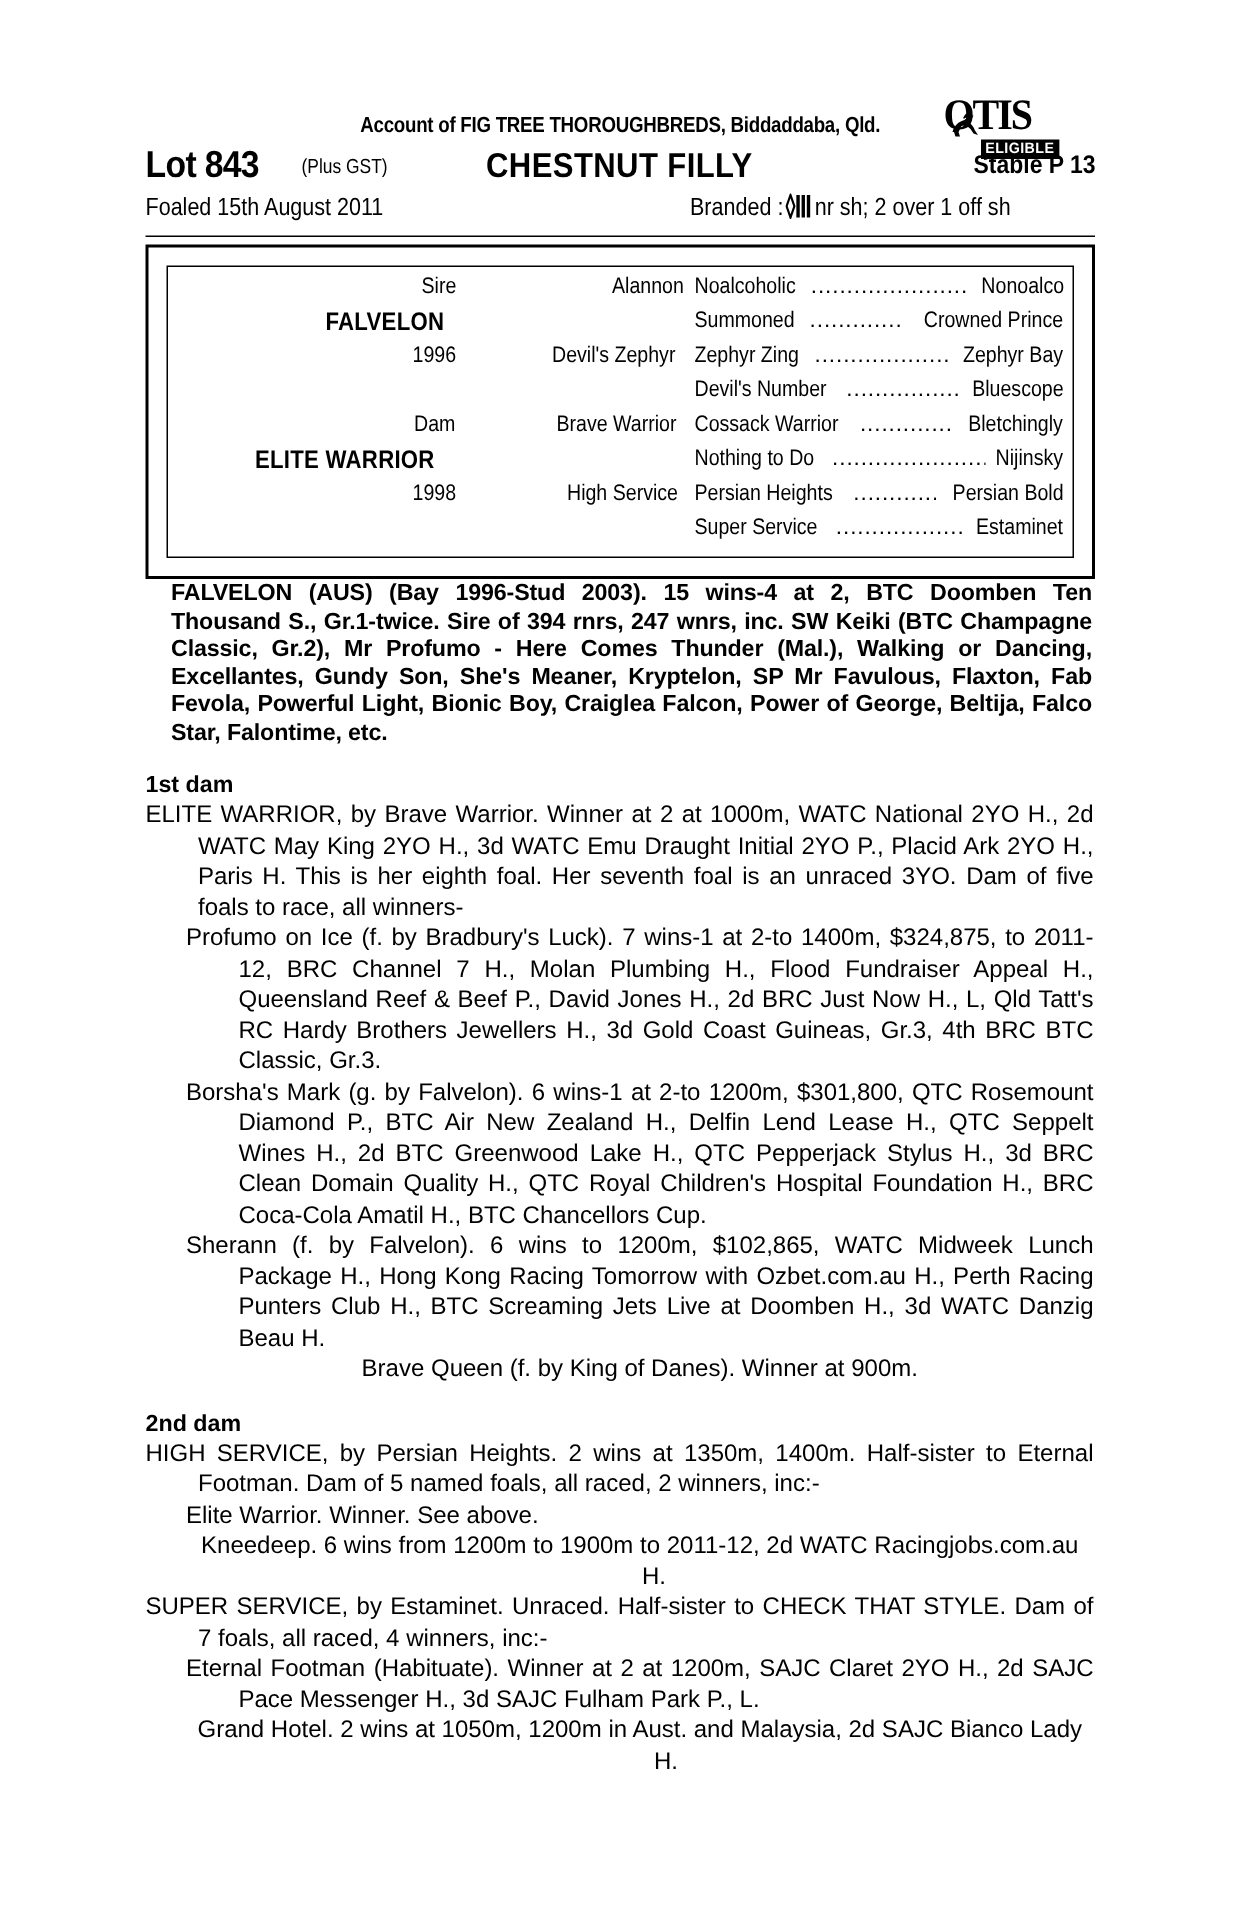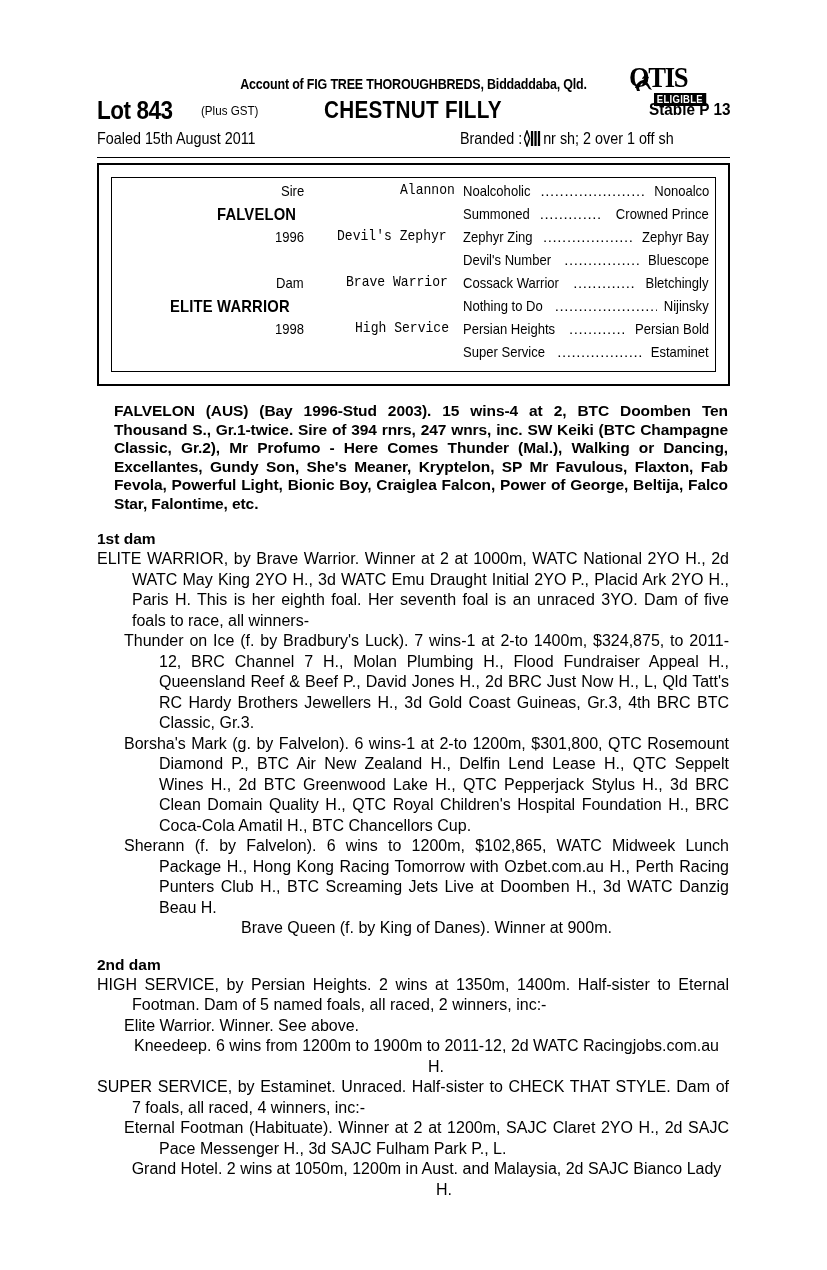--- a/index.html
+++ b/index.html
@@ -183,21 +183,20 @@
   .ped-c1 {
     width: 196px;
     padding-left: 8px;
     box-sizing: border-box;
     white-space: nowrap;
   }
   .ped-c2 {
     width: 155px;
     box-sizing: border-box;
     white-space: nowrap;
-    font-family: Liberation Mono, monospace;
   }
   .ped-c3 {
     flex: 1;
     display: flex;
     align-items: baseline;
     padding-right: 6px;
     box-sizing: border-box;
     overflow: hidden;
     white-space: nowrap;
   }
@@ -228,21 +227,21 @@
     min-width: 4px;
   }
   .bold-name {
     font-weight: bold;
     font-size: 17px;
     letter-spacing: 0.2px;
   }
 
   
   .sire-para {
-    margin-top: 16px;
+    margin-top: 1px;
     font-weight: bold;
     font-size: 15.5px;
     line-height: 18.5px;
     text-align: justify;
     padding-left: 17px;
     padding-right: 2px;
     letter-spacing: -0.1px;
     word-spacing: 0px;
   }
 
@@ -395,21 +394,21 @@
         </div>
       </div>
   </div>
 
   <div class="sire-para">FALVELON (AUS) (Bay 1996-Stud 2003). 15 wins-4 at 2, BTC Doomben Ten Thousand S., Gr.1-twice. Sire of 394 rnrs, 247 wnrs, inc. SW Keiki (BTC Champagne Classic, Gr.2), Mr Profumo - Here Comes Thunder (Mal.), Walking or Dancing, Excellantes, Gundy Son, She's Meaner, Kryptelon, SP Mr Favulous, Flaxton, Fab Fevola, Powerful Light, Bionic Boy, Craiglea Falcon, Power of George, Beltija, Falco Star, Falontime, etc.</div>
 
   <div id="dam-sections">
       <div>
         <div class="dam-head">1st dam</div>
         <div class="dam-main">ELITE WARRIOR, by Brave Warrior. <b>Winner</b> at 2 at 1000m, WATC National 2YO H., 2d WATC May King 2YO H., 3d WATC Emu Draught Initial 2YO P., Placid Ark 2YO H., Paris H. This is her eighth foal. Her seventh foal is an unraced 3YO. Dam of five foals to race, <b>all winners</b>-</div>
-        <div class="prog"><b>Thunder on Ice</b> (f. by Bradbury's Luck). <b>7 wins</b>-1 at 2-to 1400m, $324,875, to 2011-12, BRC Channel 7 H., Molan Plumbing H., Flood Fundraiser Appeal H., Queensland Reef &amp; Beef P., David Jones H., 2d BRC Just Now H., <b>L</b>, Qld Tatt's RC Hardy Brothers Jewellers H., 3d Gold Coast Guineas, <b>Gr.3</b>, 4th BRC BTC Classic, <b>Gr.3</b>.</div>
+        <div class="prog"><b>Profumo on Ice</b> (f. by Bradbury's Luck). <b>7 wins</b>-1 at 2-to 1400m, $324,875, to 2011-12, BRC Channel 7 H., Molan Plumbing H., Flood Fundraiser Appeal H., Queensland Reef &amp; Beef P., David Jones H., 2d BRC Just Now H., <b>L</b>, Qld Tatt's RC Hardy Brothers Jewellers H., 3d Gold Coast Guineas, <b>Gr.3</b>, 4th BRC BTC Classic, <b>Gr.3</b>.</div>
         <div class="prog">Borsha's Mark (g. by Falvelon). <b>6 wins</b>-1 at 2-to 1200m, $301,800, QTC Rosemount Diamond P., BTC Air New Zealand H., Delfin Lend Lease H., QTC Seppelt Wines H., 2d BTC Greenwood Lake H., QTC Pepperjack Stylus H., 3d BRC Clean Domain Quality H., QTC Royal Children's Hospital Foundation H., BRC Coca-Cola Amatil H., BTC Chancellors Cup.</div>
         <div class="prog">Sherann (f. by Falvelon). <b>6 wins</b> to 1200m, $102,865, WATC Midweek Lunch Package H., Hong Kong Racing Tomorrow with Ozbet.com.au H., Perth Racing Punters Club H., BTC Screaming Jets Live at Doomben H., 3d WATC Danzig Beau H.</div>
         <div class="prog last-line">Brave Queen (f. by King of Danes). <b>Winner</b> at 900m.</div>
       </div>
       <div>
         <div class="dam-head">2nd dam</div>
         <div class="dam-main">HIGH SERVICE, by Persian Heights. <b>2 wins</b> at 1350m, 1400m. Half-sister to <b>Eternal Footman</b>. Dam of 5 named foals, all raced, <b>2 winners</b>, inc:-</div>
         <div class="prog-flat">Elite Warrior. <b>Winner</b>. See above.</div>
         <div class="prog-flat last-line">Kneedeep. <b>6 wins</b> from 1200m to 1900m to 2011-12, 2d WATC Racingjobs.com.au H.</div>
       </div>

